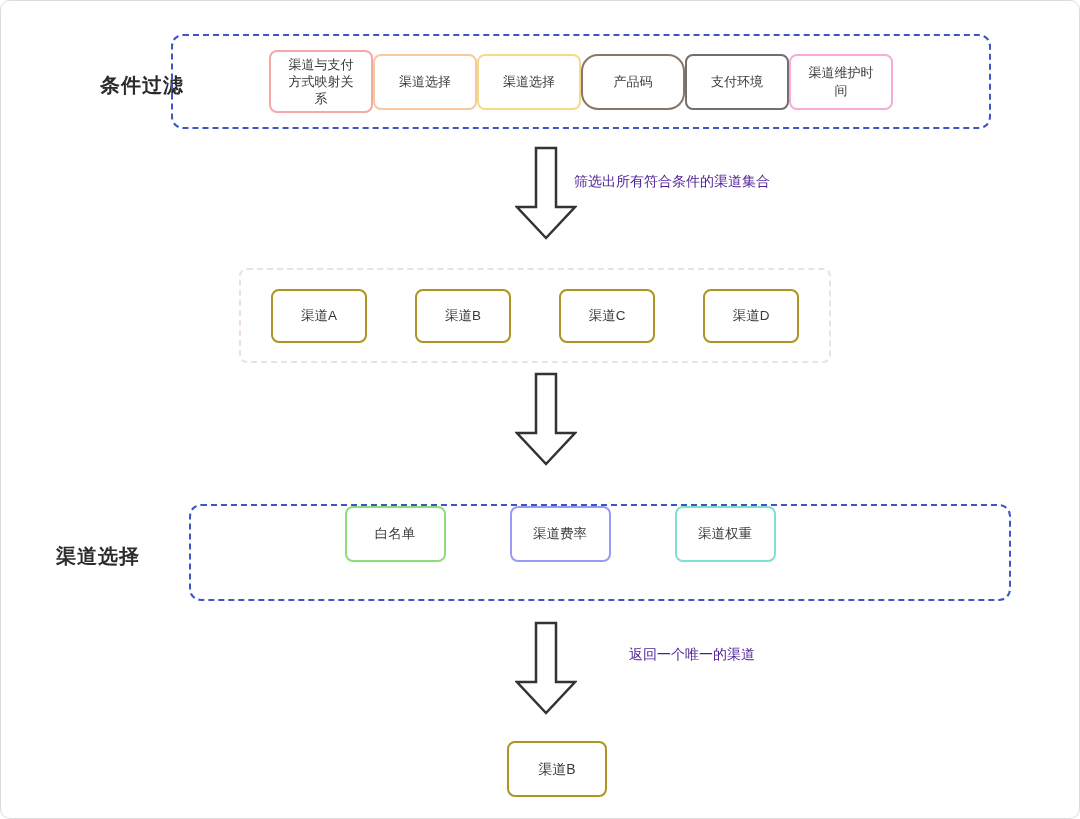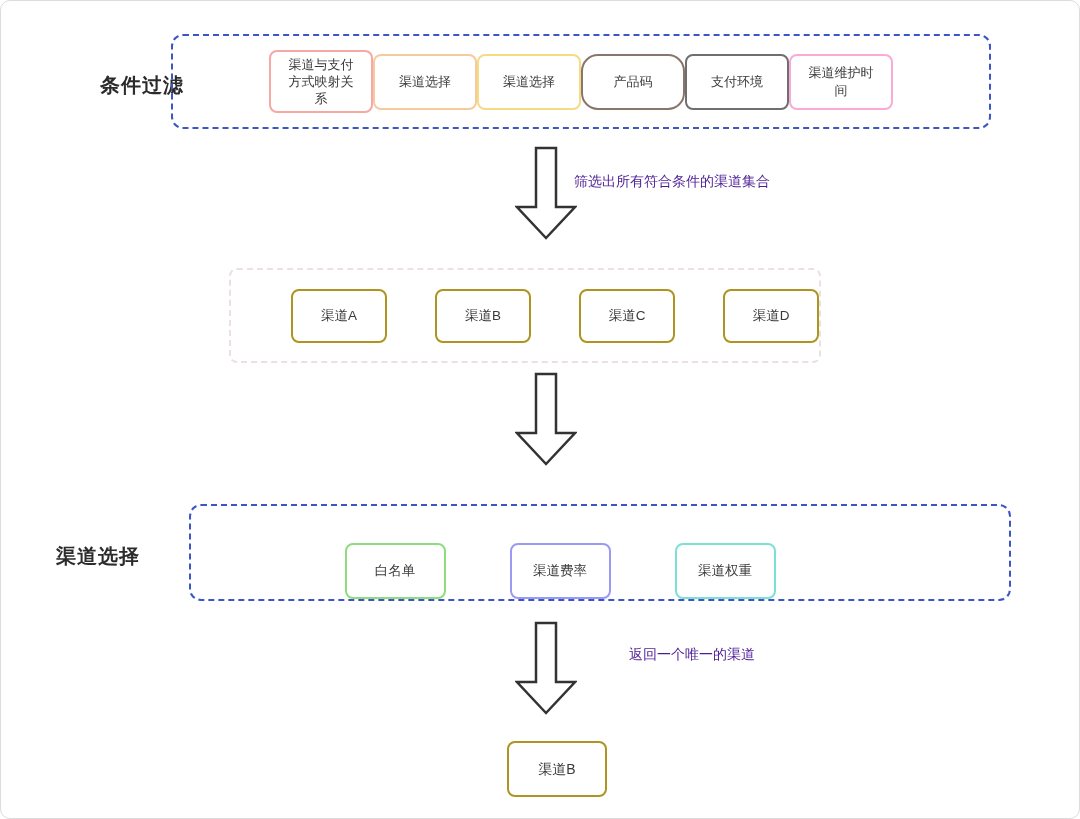--- a/index.html
+++ b/index.html
@@ -18,21 +18,21 @@
     font-size: 20px;
     font-weight: 700;
     color: #2b2b2b;
     letter-spacing: 1px;
   }
   .dash-container {
     position: absolute;
     border: 2px dashed #3d56c6;
     border-radius: 12px;
     display: flex;
-    align-items: flex-end;
+    align-items: flex-start;
     justify-content: center;
   }
   .gray-dash-container {
     position: absolute;
     border: 2px dashed #ece0e0;
     border-radius: 8px;
     display: flex;
     align-items: center;
     justify-content: center;
     gap: 48px;
@@ -86,21 +86,21 @@
     <div class="node cond-node" style="border-color: rgb(138, 117, 107); border-radius: 17px;">产品码</div>
     <div class="node cond-node" style="border-color: rgb(111, 111, 111);">支付环境</div>
     <div class="node cond-node" style="border-color: rgb(248, 171, 214);">渠道维护时间</div>
   </div>
 
   <svg class="arrow" style="left:514px; top:145px;" viewBox="0 0 62 95">
     <path d="M21 2 H41 V61 H60 L31 92 L2 61 H21 Z" fill="#ffffff" stroke="#333333" stroke-width="2.5" stroke-linejoin="miter"></path>
   </svg>
   <div class="arrow-note" style="left:573px; top:172px;">筛选出所有符合条件的渠道集合</div>
 
-  <div class="gray-dash-container" style="left:228px; top:267px; width:592px; height:95px;justify-content:flex-end;">
+  <div class="gray-dash-container" style="left:238px; top:267px; width:592px; height:95px;">
     <div class="node chan-node" style="border-color: rgb(174, 148, 32);">渠道A</div>
     <div class="node chan-node" style="border-color: rgb(174, 148, 32);">渠道B</div>
     <div class="node chan-node" style="border-color: rgb(174, 148, 32);">渠道C</div>
     <div class="node chan-node" style="border-color: rgb(174, 148, 32);">渠道D</div>
   </div>
 
   <svg class="arrow" style="left:514px; top:371px;" viewBox="0 0 62 95">
     <path d="M21 2 H41 V61 H60 L31 92 L2 61 H21 Z" fill="#ffffff" stroke="#333333" stroke-width="2.5" stroke-linejoin="miter"></path>
   </svg>
 

